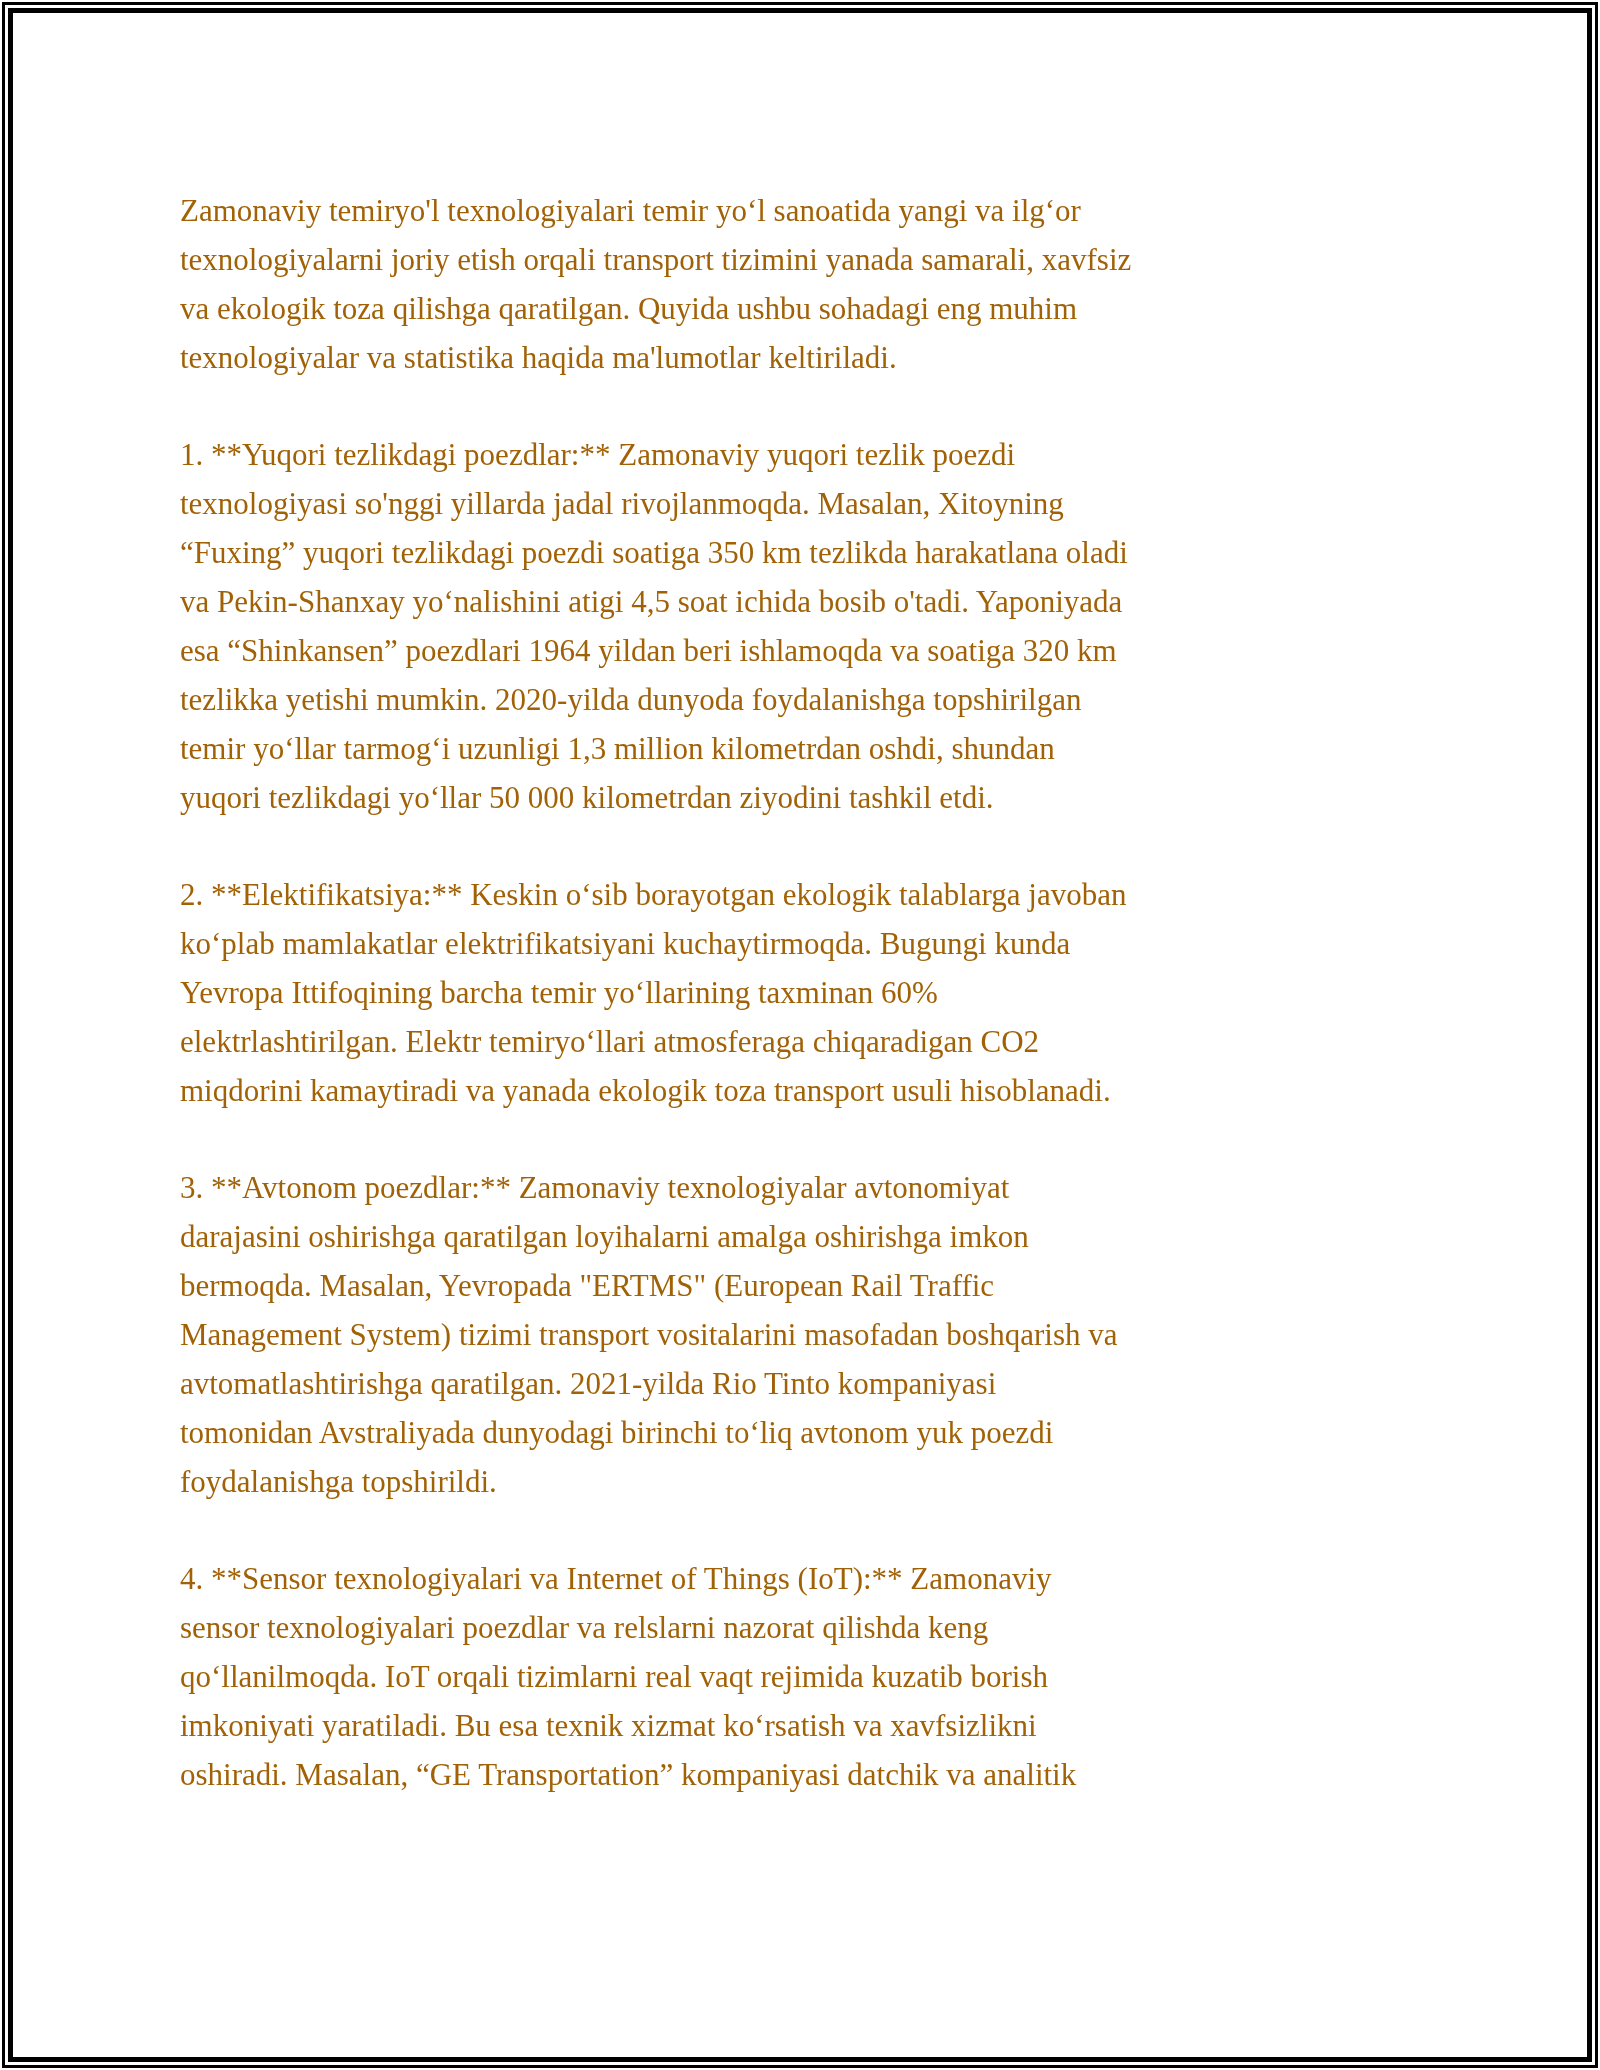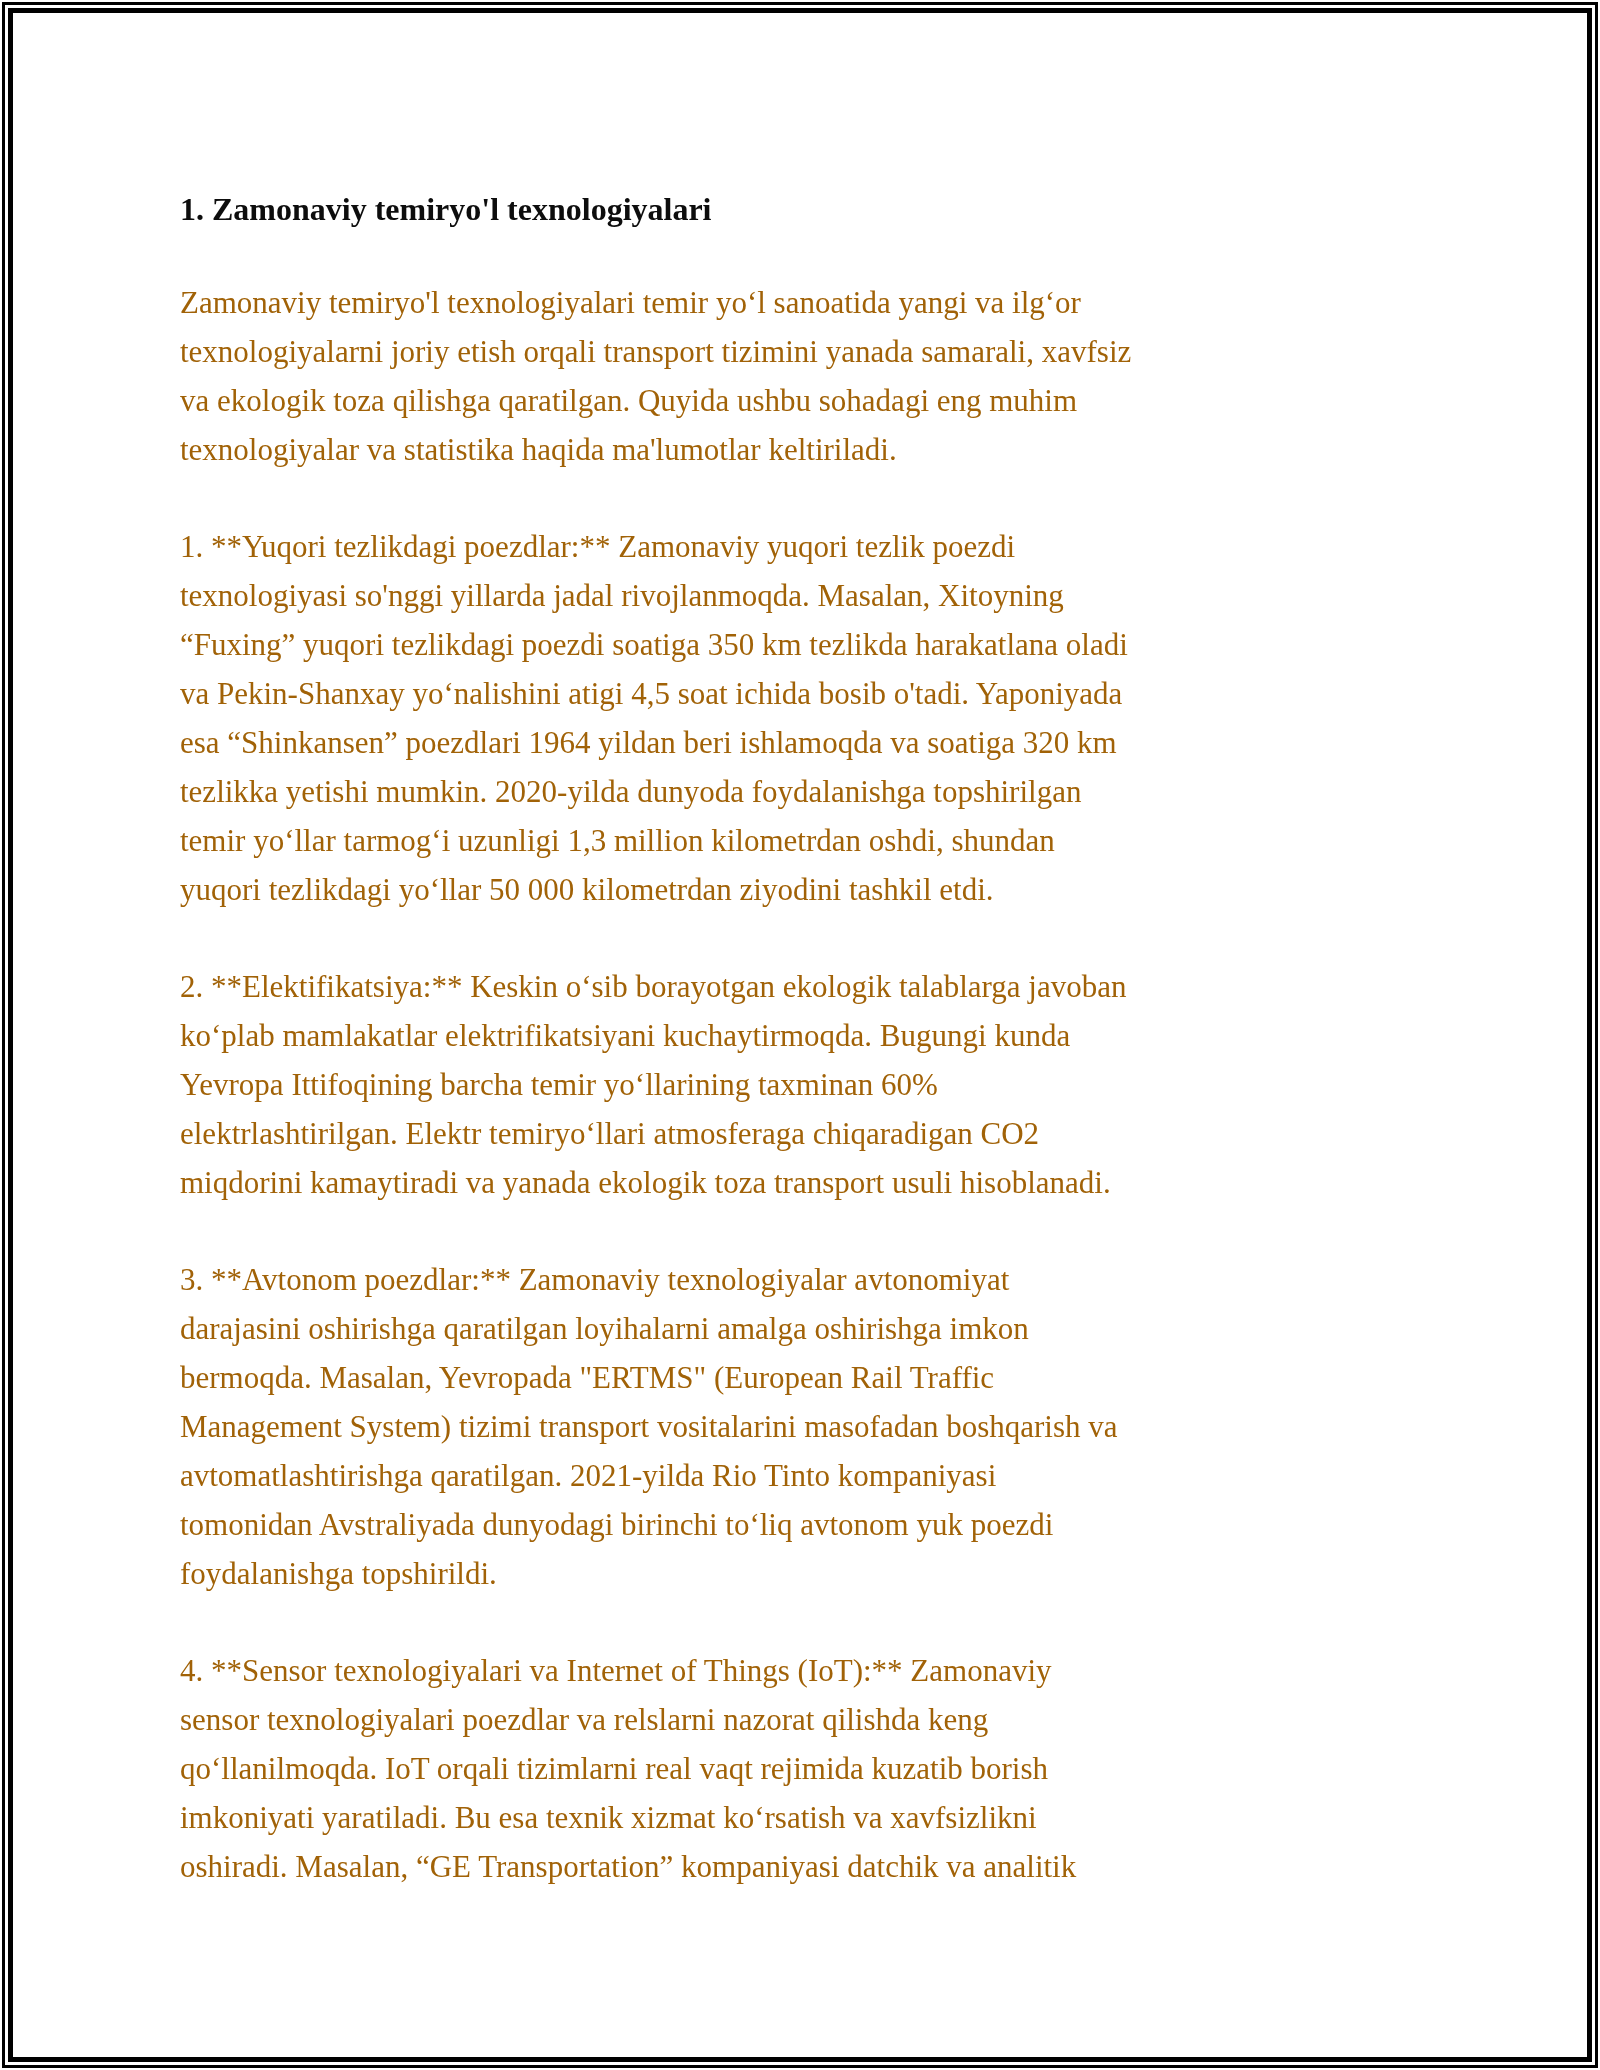--- a/index.html
+++ b/index.html
@@ -48,21 +48,20 @@
   }
 </style>
 </head>
 <body>
 
 <div class="page">
   <div class="frame-outer">
     <div class="frame-inner"></div>
   </div>
   <div class="content">
-    <h1 class="doc-title">1. Zamonaviy temiryo'l texnologiyalari</h1>
     <p class="doc-paragraph">Zamonaviy temiryo'l texnologiyalari temir yo‘l sanoatida yangi va ilg‘or
 texnologiyalarni joriy etish orqali transport tizimini yanada samarali, xavfsiz
 va ekologik toza qilishga qaratilgan. Quyida ushbu sohadagi eng muhim
 texnologiyalar va statistika haqida ma'lumotlar keltiriladi.</p>
     <p class="doc-paragraph">1. **Yuqori tezlikdagi poezdlar:** Zamonaviy yuqori tezlik poezdi
 texnologiyasi so'nggi yillarda jadal rivojlanmoqda. Masalan, Xitoyning
 “Fuxing” yuqori tezlikdagi poezdi soatiga 350 km tezlikda harakatlana oladi
 va Pekin-Shanxay yo‘nalishini atigi 4,5 soat ichida bosib o'tadi. Yaponiyada
 esa “Shinkansen” poezdlari 1964 yildan beri ishlamoqda va soatiga 320 km
 tezlikka yetishi mumkin. 2020-yilda dunyoda foydalanishga topshirilgan

